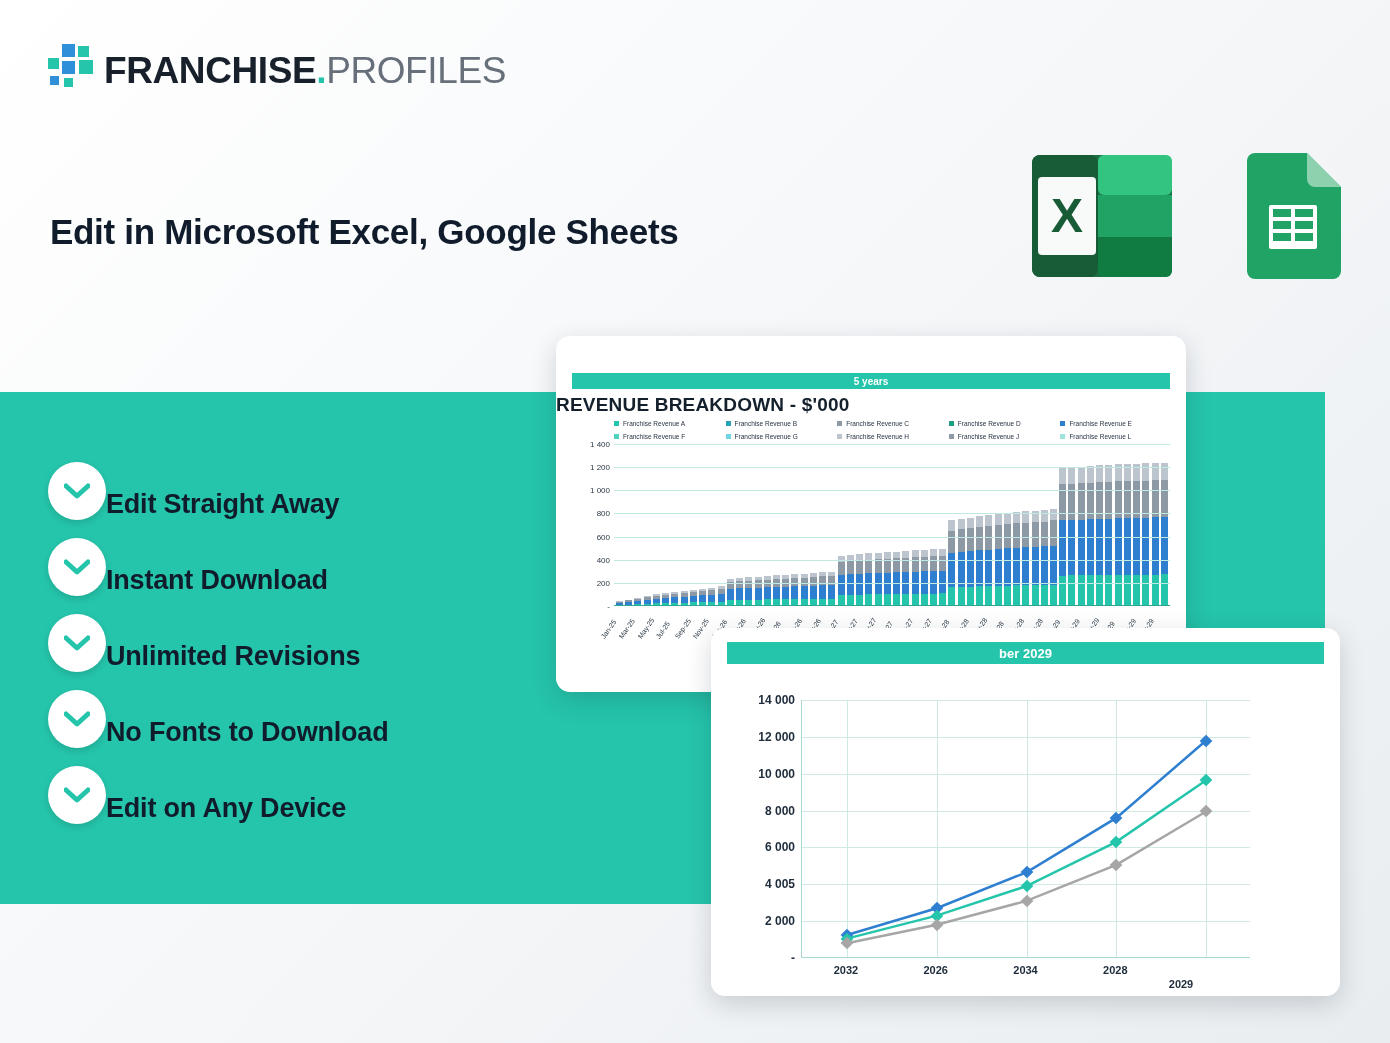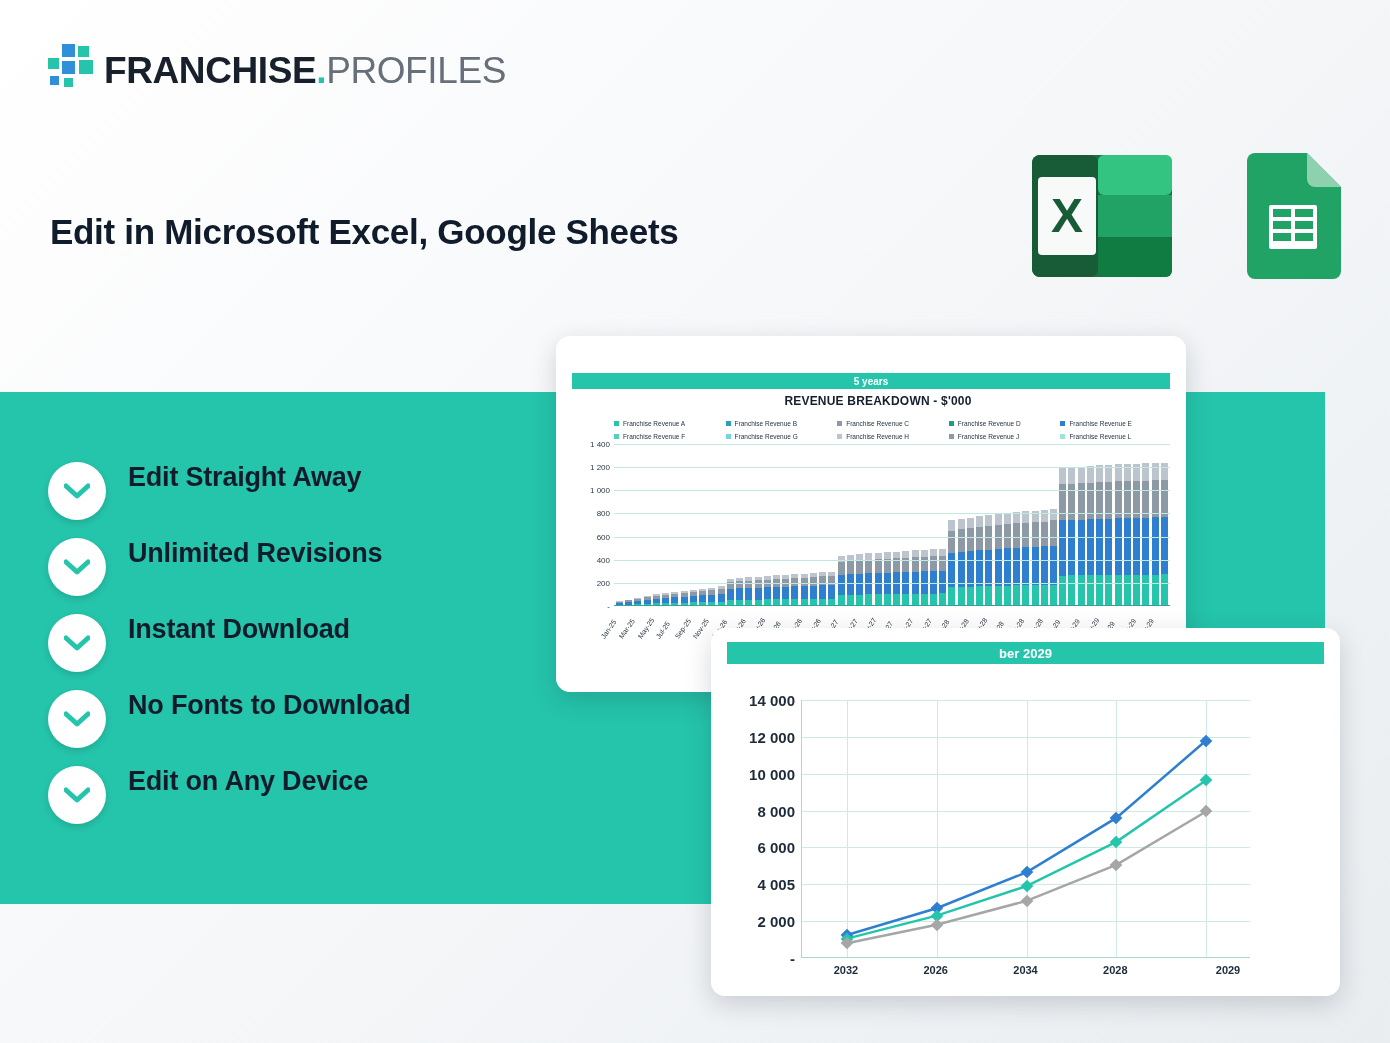--- a/index.html
+++ b/index.html
@@ -100,22 +100,21 @@
   .features {
     position: absolute;
     left: 48px;
     top: 462px;
     display: flex;
     flex-direction: column;
     gap: 18px;
   }
   .feature {
     display: flex;
-    align-items: flex-start;
-    gap: 22px;
+    align-items: flex-end;
   }
   .chev {
     width: 58px;
     height: 58px;
     border-radius: 50%;
     background: #ffffff;
     box-shadow: 0 3px 7px rgba(0, 0, 0, 0.14);
     display: flex;
     align-items: center;
     justify-content: center;
@@ -163,26 +162,24 @@
     font-weight: bold;
     display: flex;
     align-items: center;
     justify-content: center;
   }
   .rev-title {
     position: absolute;
     left: 0;
     top: 58px;
     width: 100%;
-    text-align: center;
-    font-size: 12px;
+    font-size: 19px;
     font-weight: bold;
     color: #14202c;
     letter-spacing: 0.2px;
-    margin-left: 7px;
   }
   .rev-legend {
     position: absolute;
     left: 58px;
     top: 84px;
     width: 556px;
     display: grid;
     grid-template-columns: repeat(5, 1fr);
     row-gap: 6px;
     column-gap: 2px;
@@ -328,21 +325,21 @@
   .pr-ylabels {
     position: absolute;
     left: 10px;
     top: 72px;
     width: 74px;
     height: 258px;
   }
   .pr-ylabels span {
     position: absolute;
     right: 0;
-    font-size: 15px;
+    font-size: 12px;
     font-weight: bold;
     color: #1d2b3a;
     transform: translateY(-50%);
   }
   .pr-xlabels {
     position: absolute;
     left: 90px;
     top: 336px;
     width: 449px;
     height: 20px;
@@ -431,29 +428,29 @@
           </svg>
       </span>
       <span class="feature-label">Edit Straight Away</span>
     </div>
     <div class="feature">
       <span class="chev">
         <svg width="26" height="16" viewBox="0 0 26 16">
             <path d="M2 3 L13 13 L24 3" fill="none" stroke="#25c5ab" stroke-width="5" stroke-linecap="round" stroke-linejoin="round"></path>
           </svg>
       </span>
-      <span class="feature-label">Unlimited Revisions</span>
+      <span class="feature-label">Instant Download</span>
     </div>
     <div class="feature">
       <span class="chev">
         <svg width="26" height="16" viewBox="0 0 26 16">
             <path d="M2 3 L13 13 L24 3" fill="none" stroke="#25c5ab" stroke-width="5" stroke-linecap="round" stroke-linejoin="round"></path>
           </svg>
       </span>
-      <span class="feature-label">Instant Download</span>
+      <span class="feature-label">Unlimited Revisions</span>
     </div>
     <div class="feature">
       <span class="chev">
         <svg width="26" height="16" viewBox="0 0 26 16">
             <path d="M2 3 L13 13 L24 3" fill="none" stroke="#25c5ab" stroke-width="5" stroke-linecap="round" stroke-linejoin="round"></path>
           </svg>
       </span>
       <span class="feature-label">No Fonts to Download</span>
     </div>
     <div class="feature">
@@ -973,17 +970,17 @@
         <div class="dot-m" style="left: 134.7px; top: 224.829px; background: rgb(166, 166, 166);"></div>
         <div class="dot-m" style="left: 224.5px; top: 200.871px; background: rgb(166, 166, 166);"></div>
         <div class="dot-m" style="left: 314.3px; top: 164.936px; background: rgb(166, 166, 166);"></div>
         <div class="dot-m" style="left: 404.1px; top: 111.493px; background: rgb(166, 166, 166);"></div>
       </div>
     <div class="pr-xlabels" id="pr-xlabels">
         <span style="left: 44.9px;">2032</span>
         <span style="left: 134.7px;">2026</span>
         <span style="left: 224.5px;">2034</span>
         <span style="left: 314.3px;">2028</span>
-        <span style="left: 427px;">2029</span>
+        <span style="left: 380px; margin-top: 14px;">2029</span>
       </div>
   </div>
 
 </div>
 
 </body></html>

